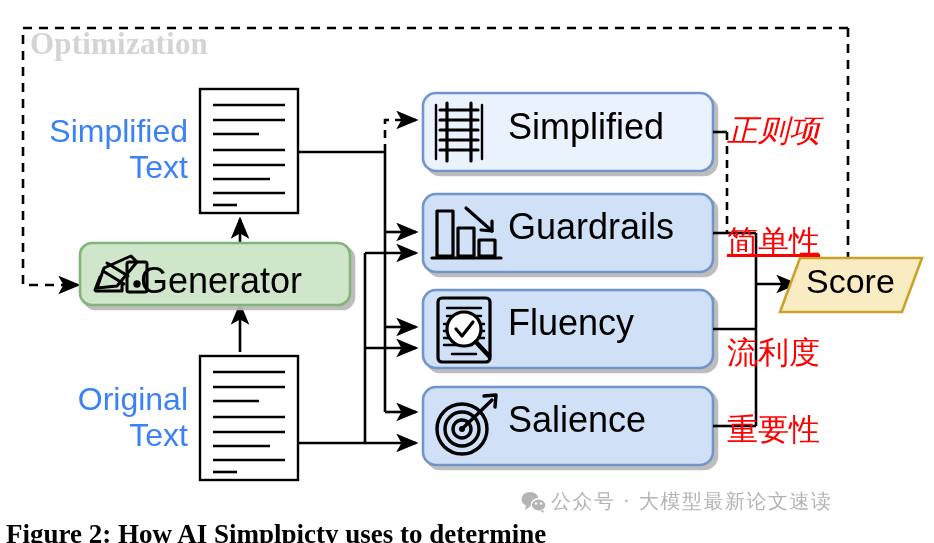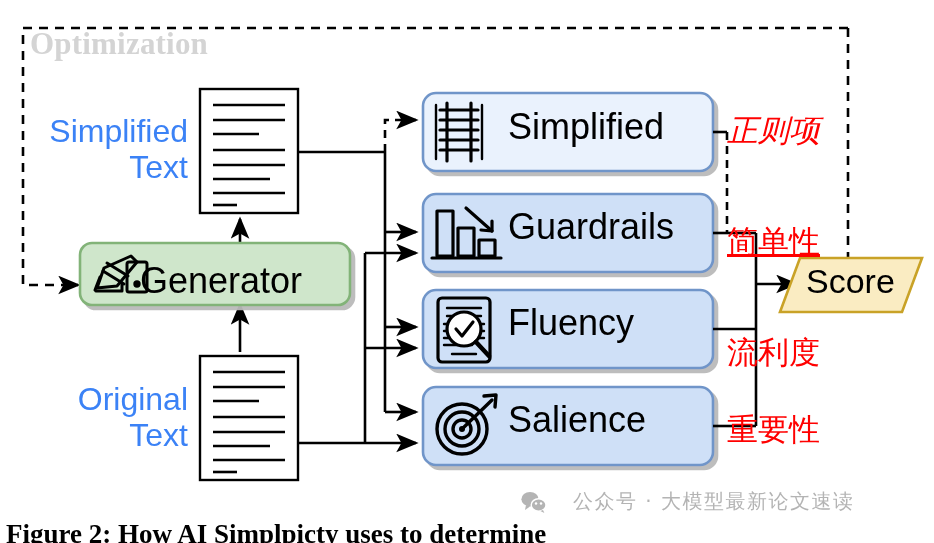--- a/index.html
+++ b/index.html
@@ -45,21 +45,21 @@
   #cn-2{left:727px;top:221px;text-decoration:underline;}
   #cn-3{left:727px;top:332px;}
   #cn-4{left:727px;top:409px;text-align:right;}
 
   #score-label{left:806px;top:262px;font-size:34px;color:#000000;}
   #generator-label{left:140px;top:260px;font-size:36px;color:#000;}
 
   
   #watermark{
     position:absolute;left:521px;top:488px;
-    display:flex;align-items:center;gap:26px;
+    display:flex;align-items:center;gap:4px;
     color:#b4b4b4;font-size:20px;
     font-family:"DejaVu Sans","Liberation Sans",sans-serif;
   }
   #watermark .wm-text{letter-spacing:1.5px;}
 
   
   #caption{
     position:absolute;left:6px;top:519px;width:930px;
     font-family:"Liberation Serif","DejaVu Serif",serif;
     font-weight:bold;font-size:27px;color:#000;

